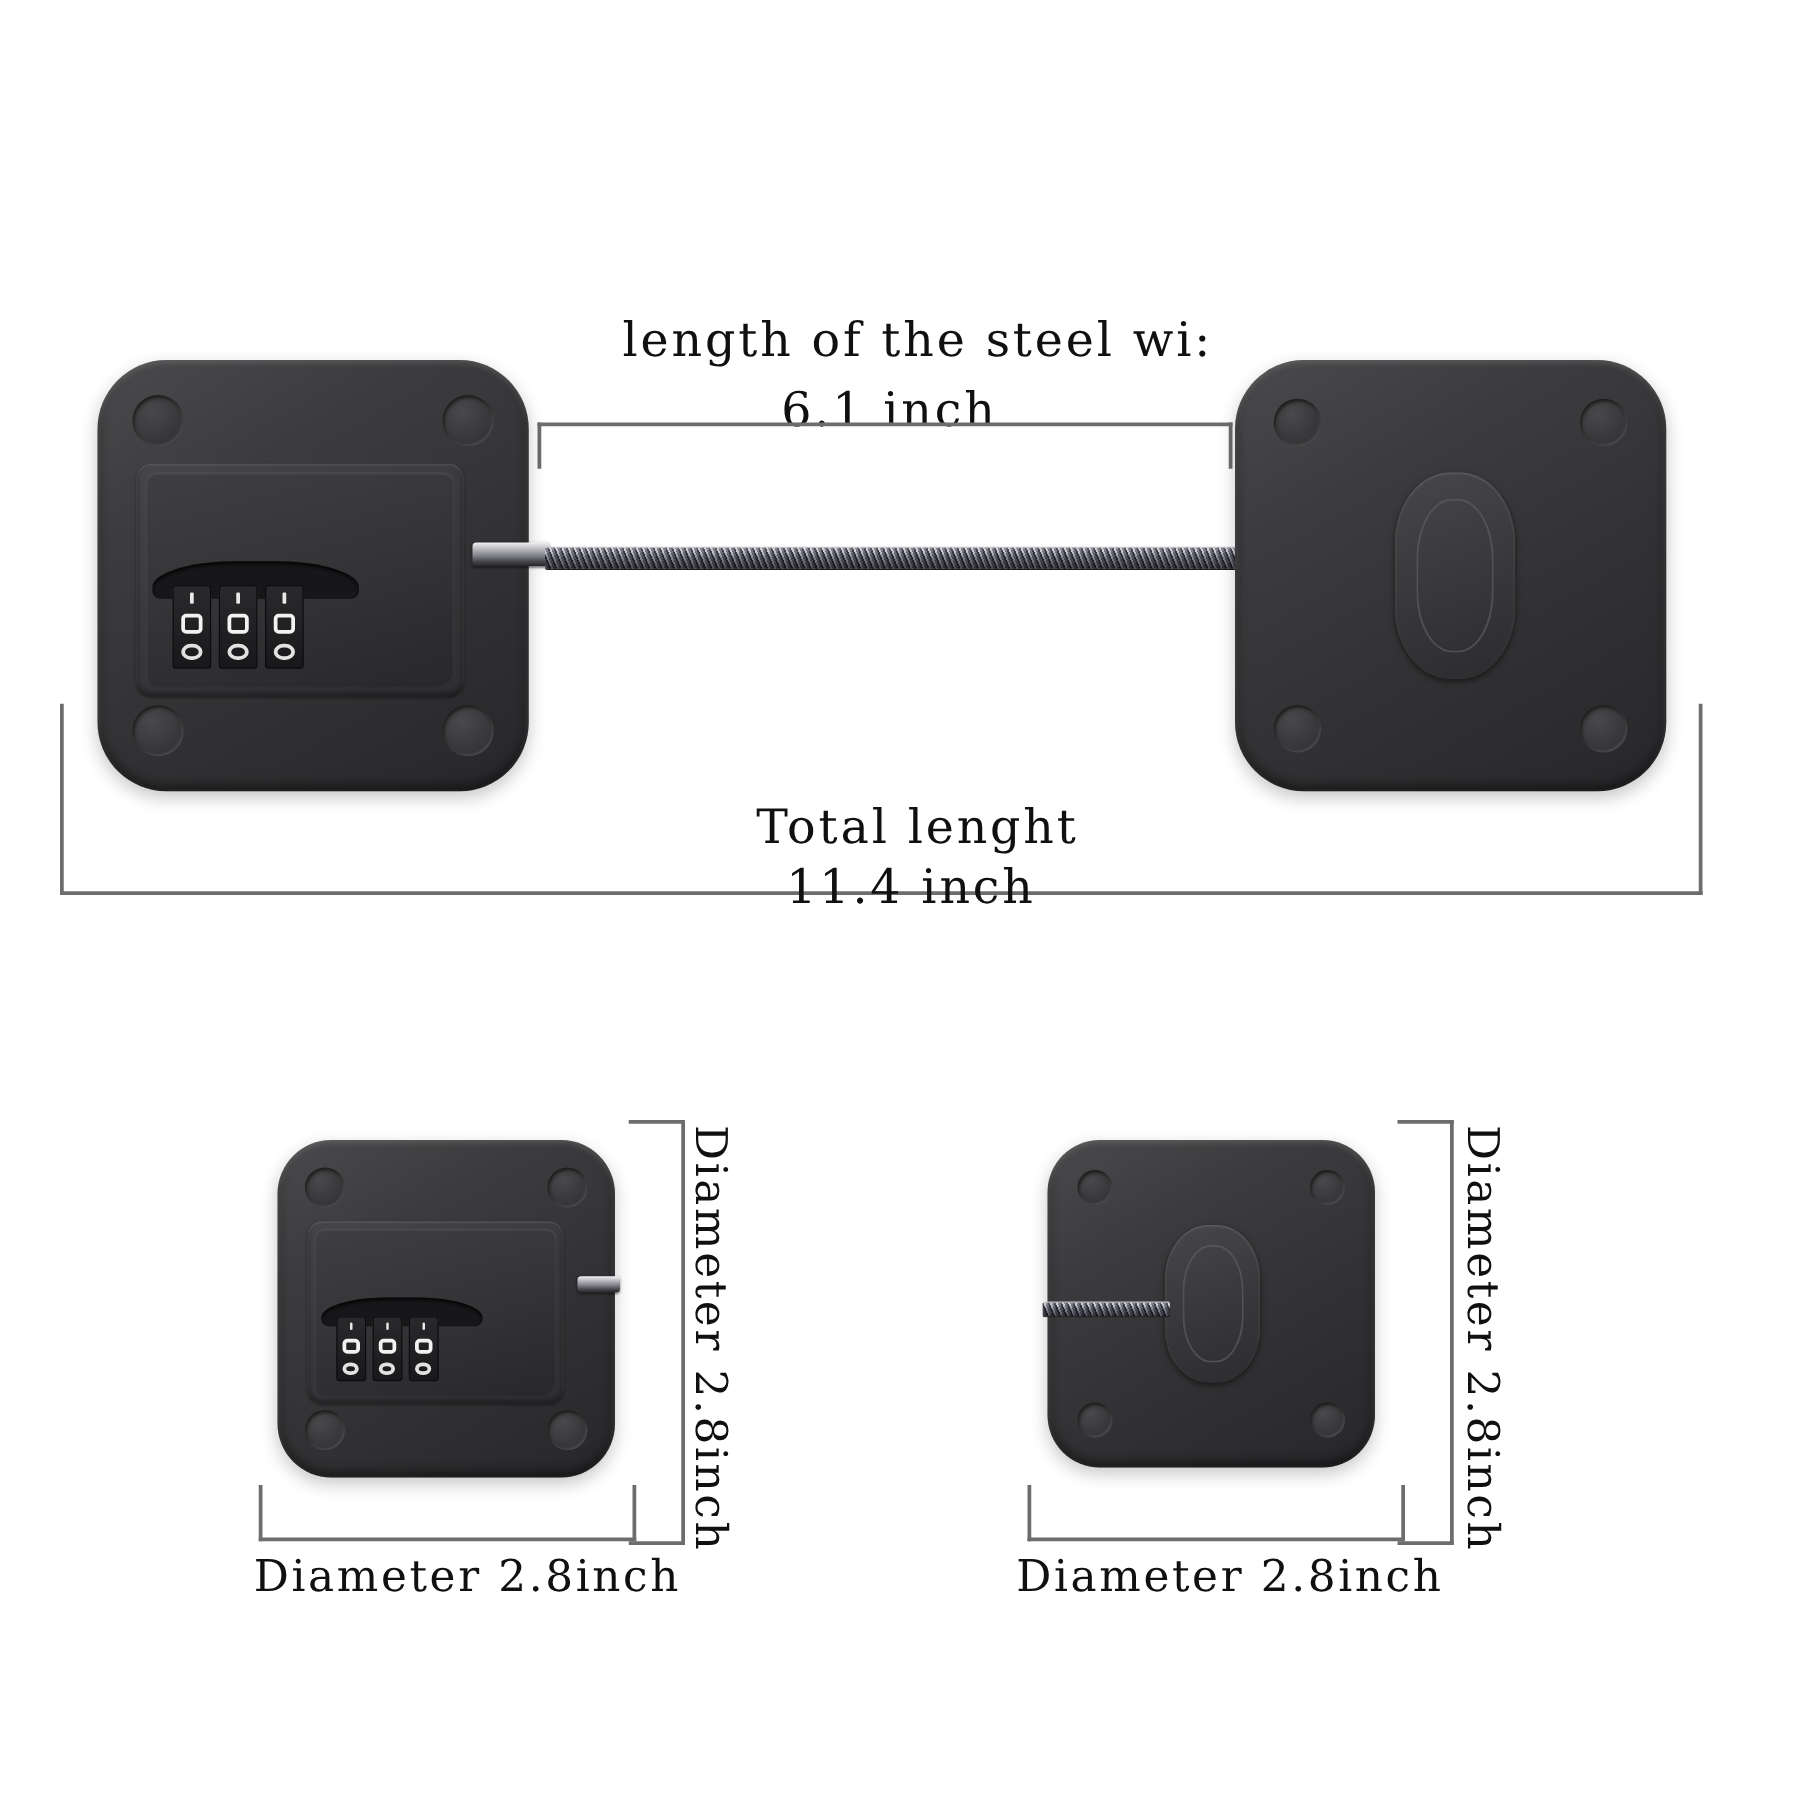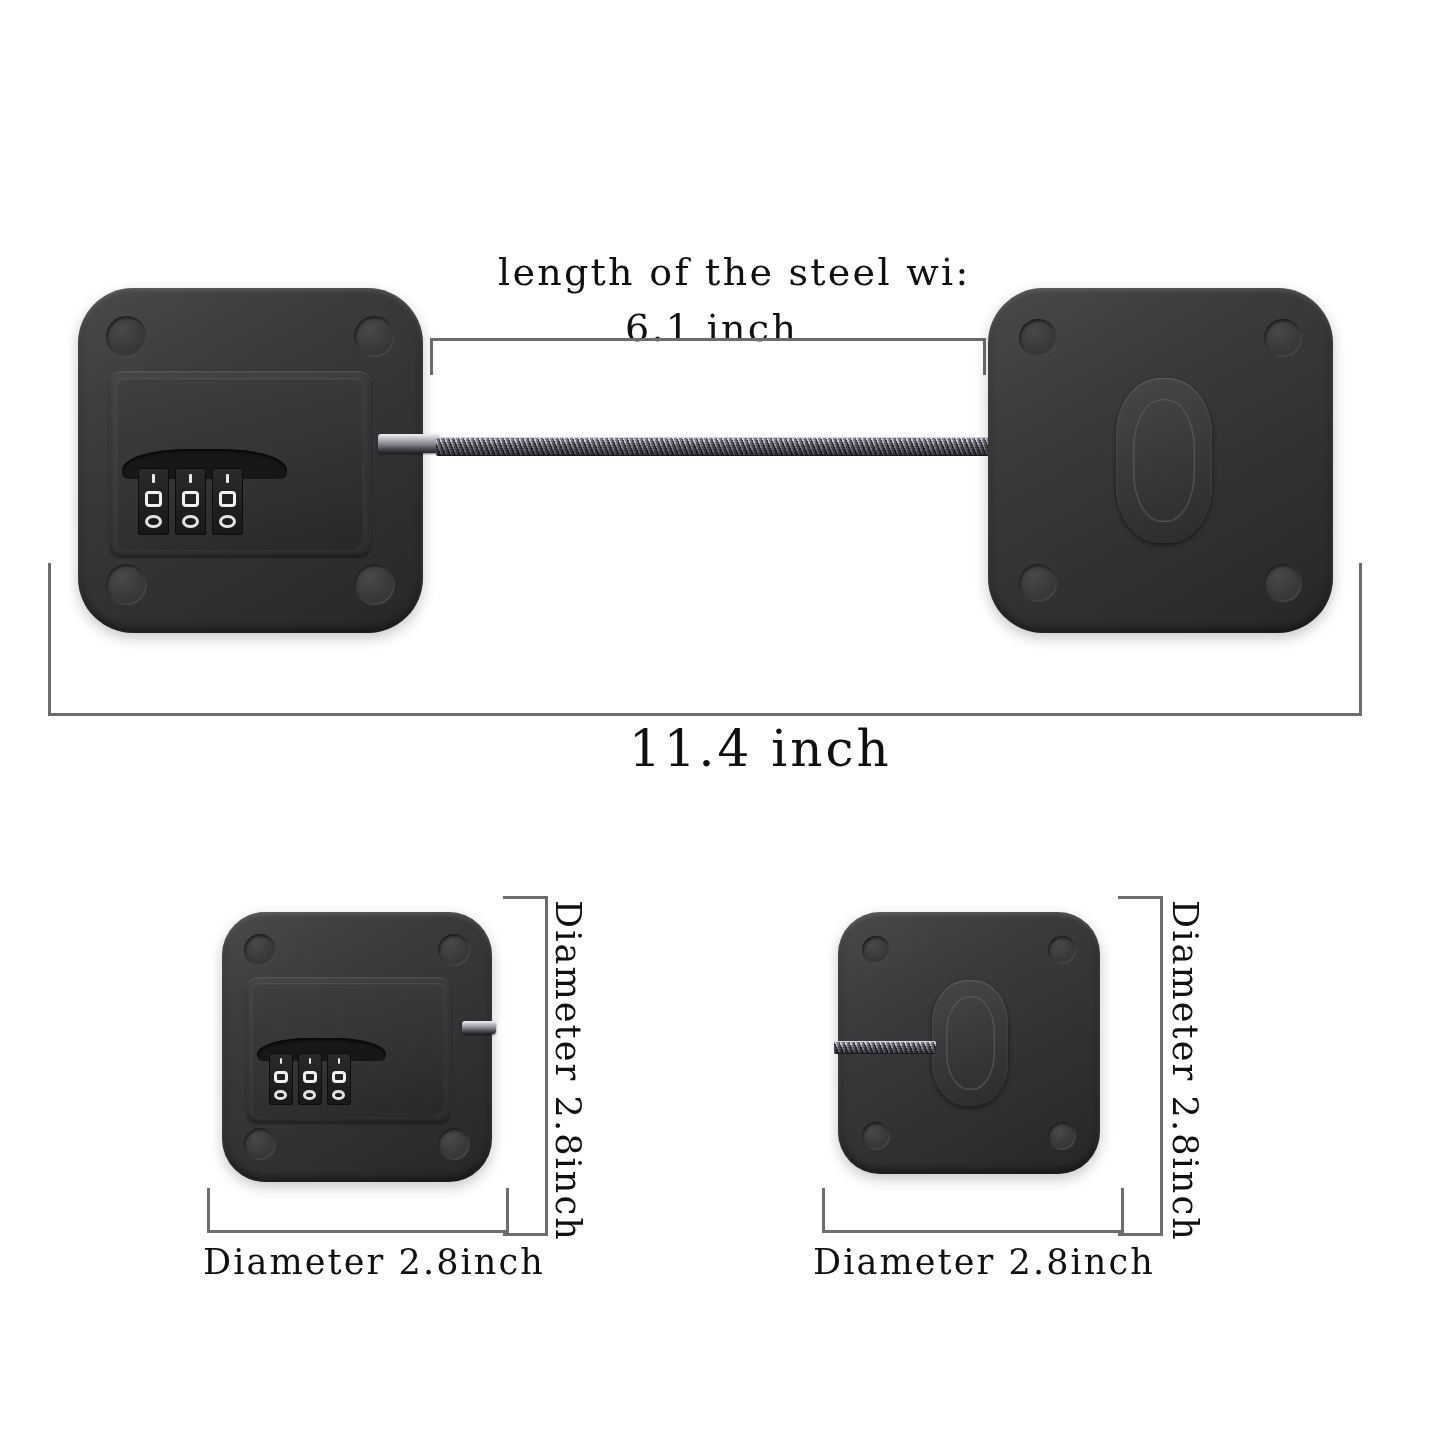--- a/index.html
+++ b/index.html
@@ -24,21 +24,21 @@
     position: absolute;
     font-family: "DejaVu Serif", "Liberation Serif", serif;
     color: #101010;
     letter-spacing: 0.06em;
     white-space: nowrap;
     line-height: 1.28;
   }
   .t-top-1 { font-size: 38px; left: 498px; top: 248px; }
   .t-top-2 { font-size: 38px; left: 625px; top: 294px; margin-top: 10px; }
   .t-total-1 { font-size: 38px; left: 605px; top: 637px; }
-  .t-total-2 { font-size: 50px; left: 629px; top: 685px; margin-top: 32px; }
+  .t-total-2 { font-size: 38px; left: 629px; top: 685px; }
   .t-bl { font-size: 35px; left: 203px; top: 1240px; }
   .t-br { font-size: 35px; left: 813px; top: 1240px; }
 
   .t-vert {
     position: absolute;
     font-family: "DejaVu Serif", "Liberation Serif", serif;
     font-size: 35px;
     color: #101010;
     letter-spacing: 0.06em;
     white-space: nowrap;
@@ -298,20 +298,21 @@
     <div class="dimple" style="right:9%; top:9%;  width:11%; height:11%;"></div>
     <div class="dimple" style="left:9%;  bottom:9%; width:11%; height:11%;"></div>
     <div class="dimple" style="right:9%; bottom:9%; width:11%; height:11%;"></div>
 
     <div class="anchor" style="left:37%; top:26%; width:28%; height:48%;">
       <div class="anchor-inner"></div>
     </div>
   </div>
 
   <div class="bracket bk-total"></div>
+  <div class="dim-text t-total-1">Total lenght</div>
   <div class="dim-text t-total-2">11.4 inch</div>
 
   <div class="unit" style="left:222px; top:912px; width:270px; height:270px;">
 
     <div class="dimple" style="left:8%;  top:8%;  width:12%; height:12%;"></div>
     <div class="dimple" style="right:8%; top:8%;  width:12%; height:12%;"></div>
     <div class="dimple" style="left:8%;  bottom:8%; width:12%; height:12%;"></div>
     <div class="dimple" style="right:8%; bottom:8%; width:12%; height:12%;"></div>
 
     <div class="lock-plate" style="left:9%; top:24%; width:76%; height:54%;">

